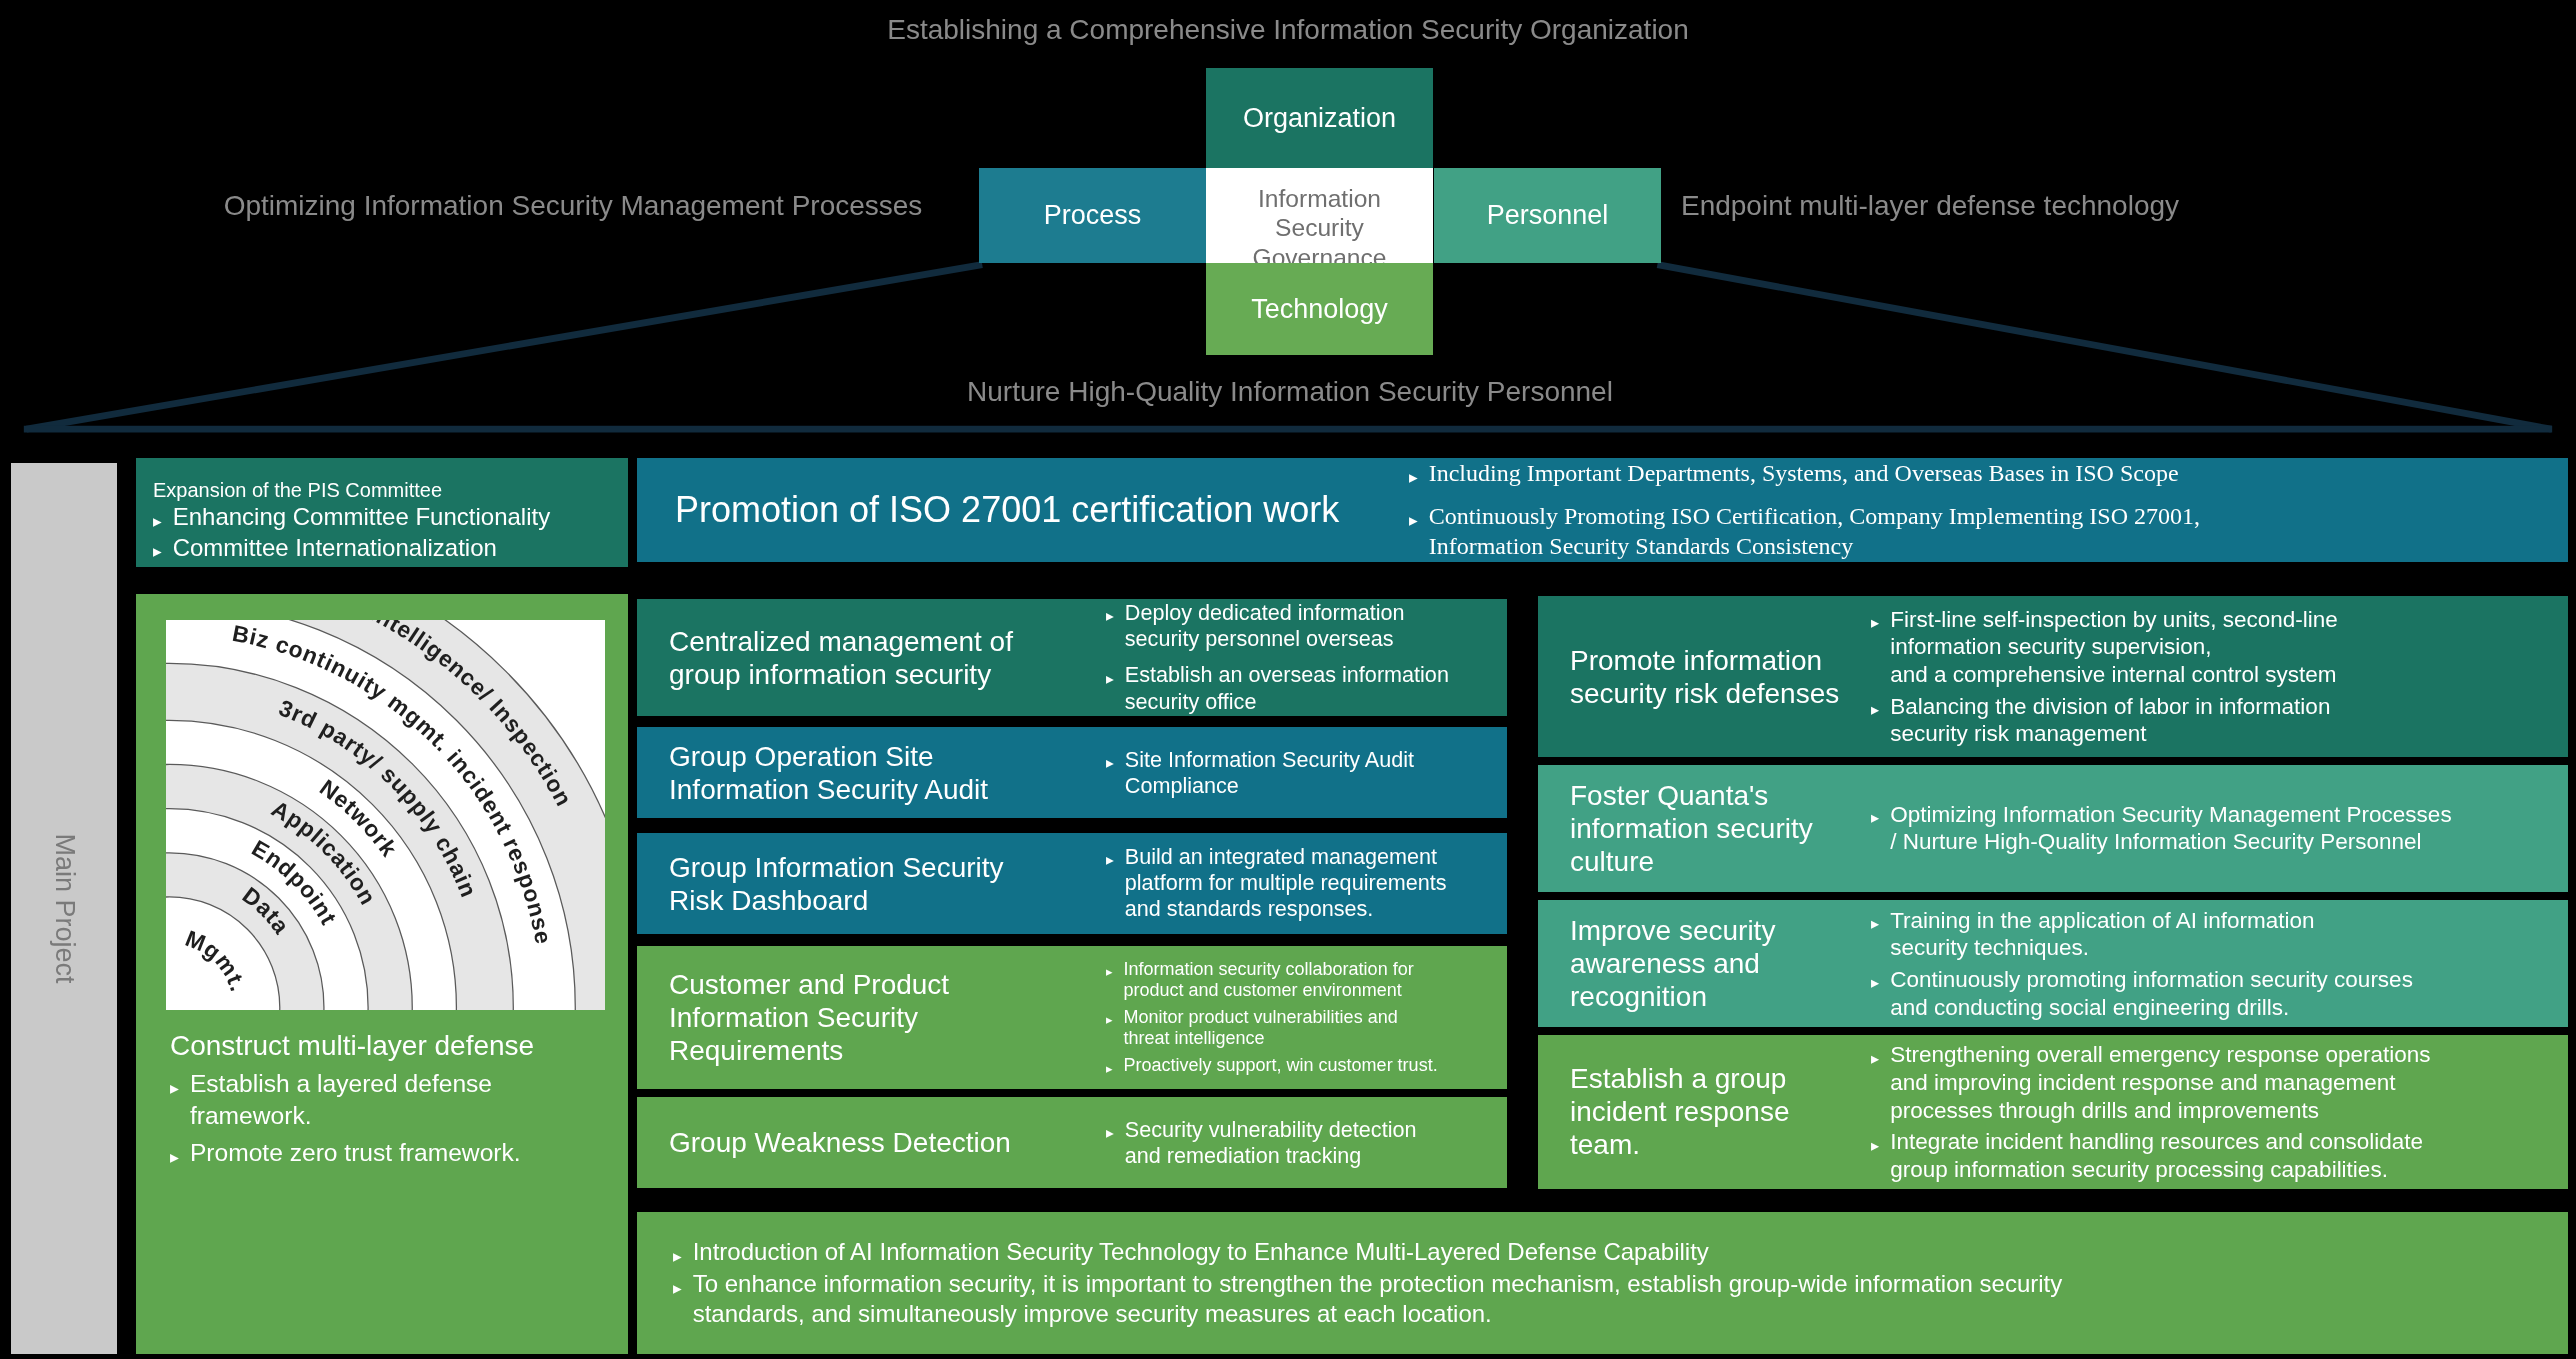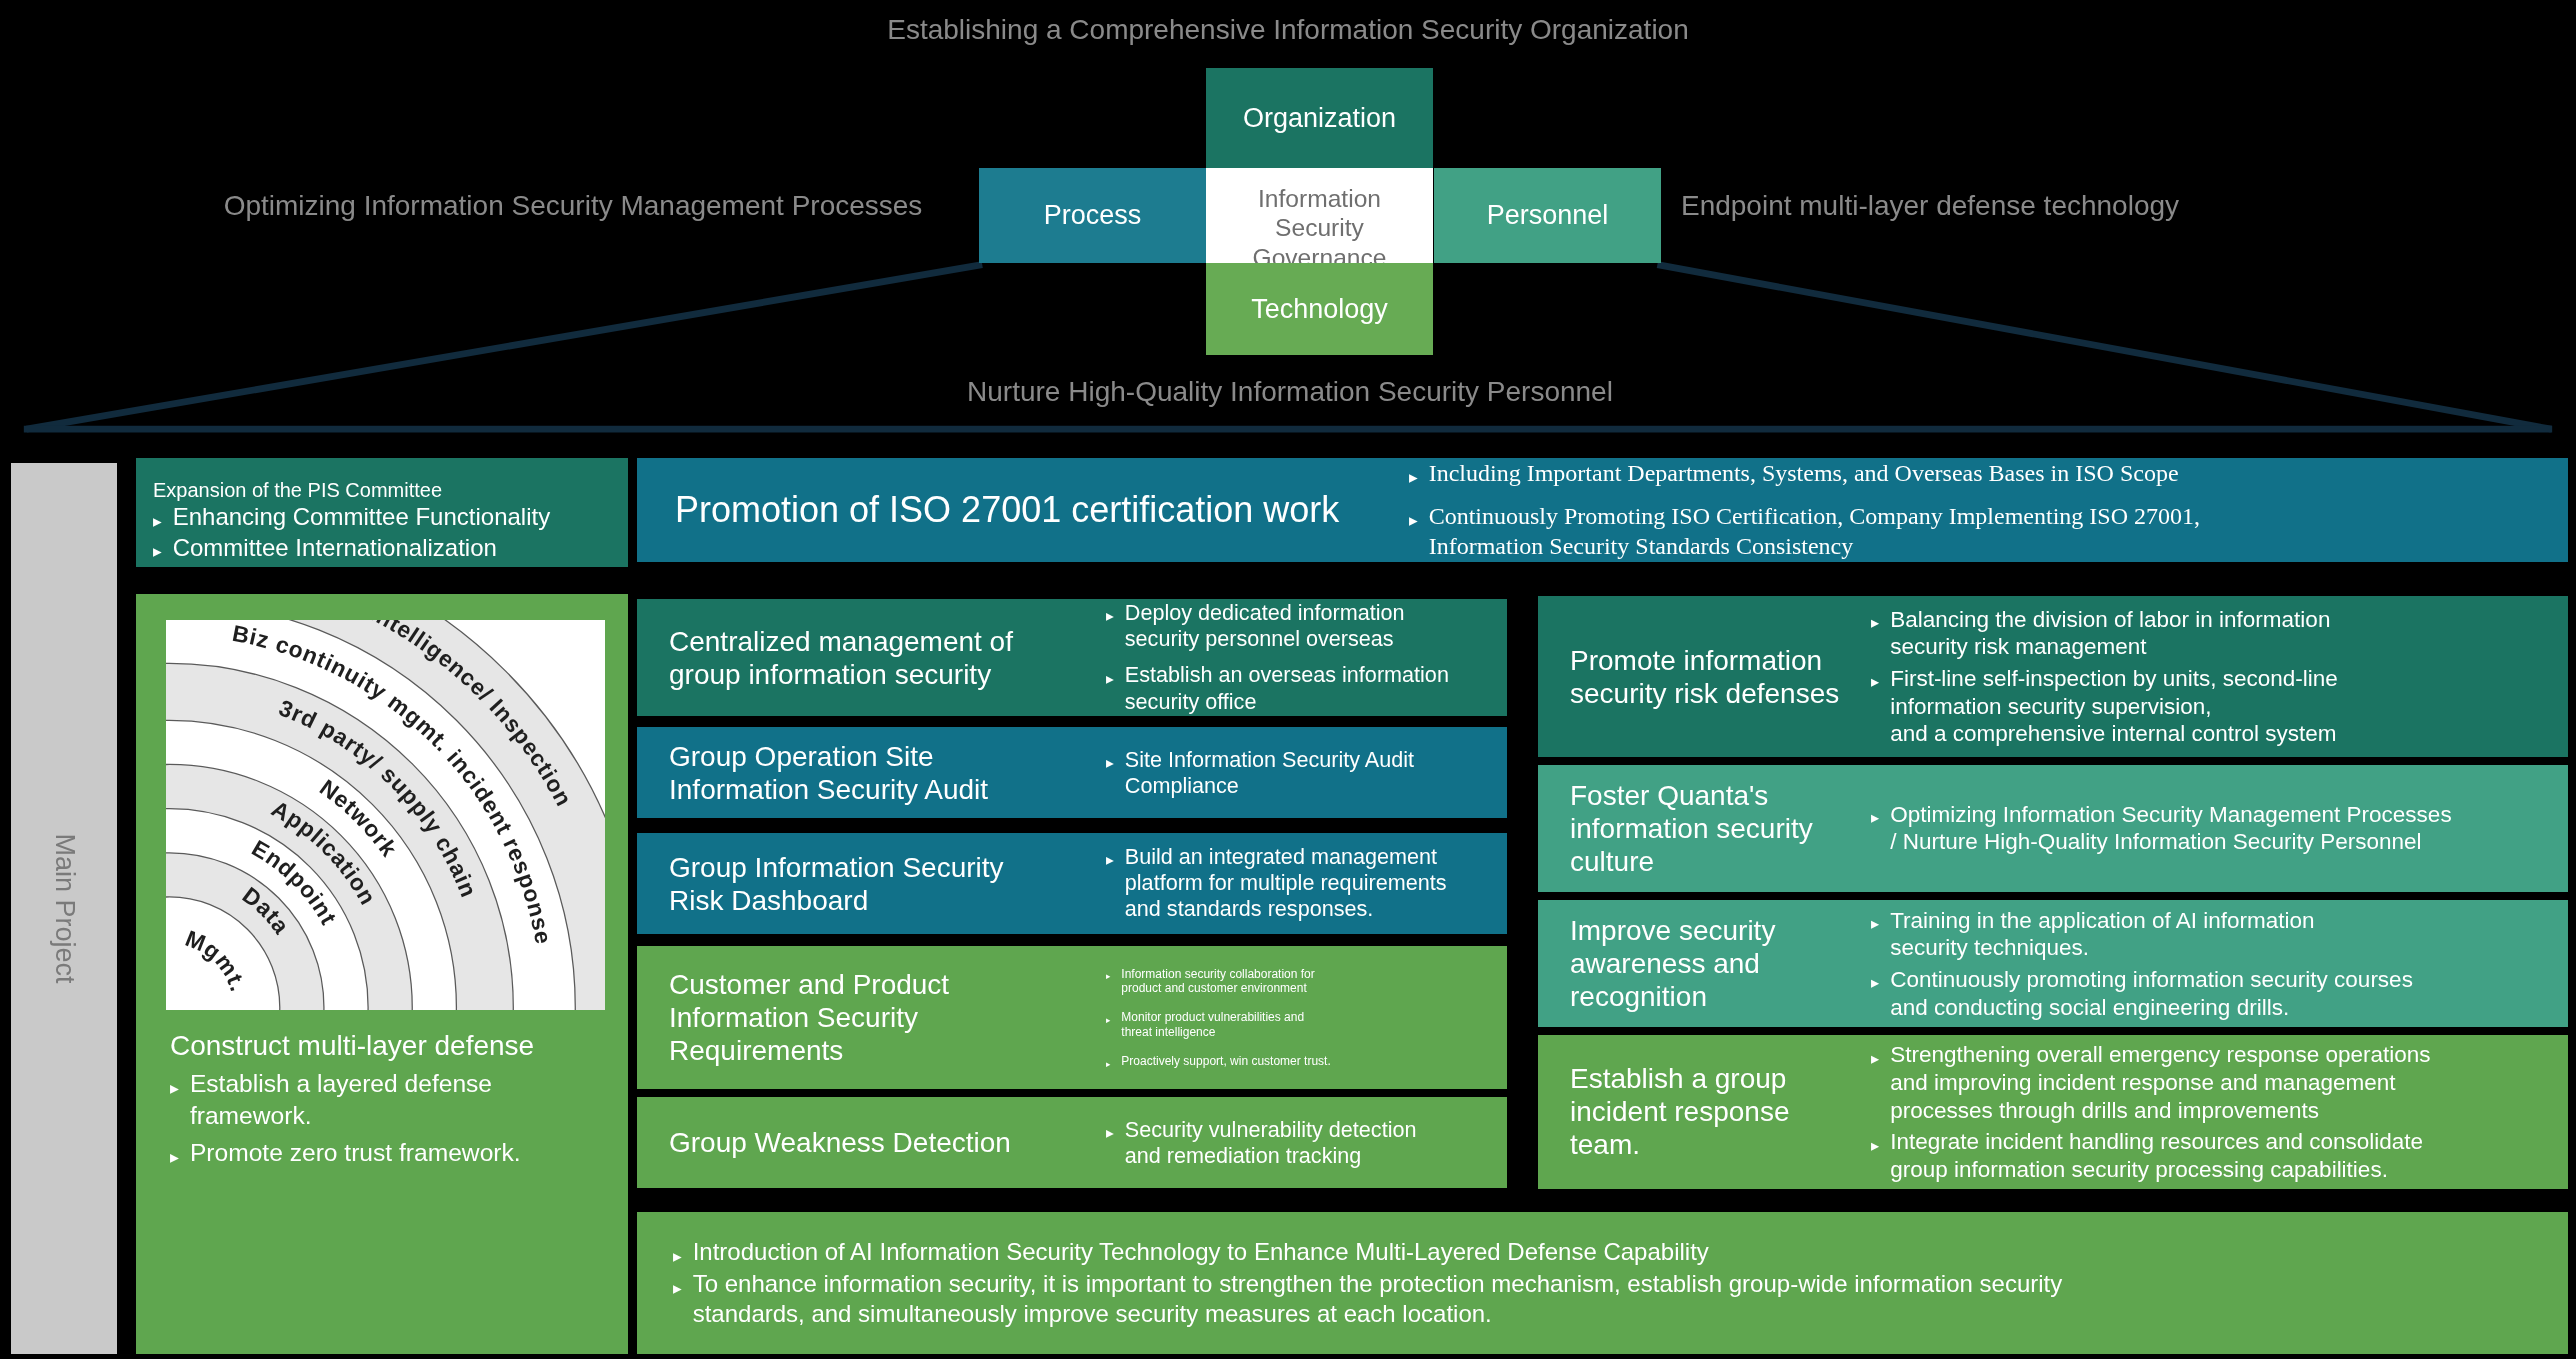--- a/index.html
+++ b/index.html
@@ -44,21 +44,21 @@
   
   #defense-box{left:136px;top:594px;width:492px;height:760px;}
   #defense-panel{position:absolute;left:30px;top:26px;width:439px;height:390px;background:#ffffff;}
   #defense-box .title{position:absolute;left:34px;top:435px;font-size:28px;}
   #defense-box .blist{position:absolute;left:34px;top:474px;font-size:24.6px;line-height:1.3;row-gap:5.1px;}
   
   .mbox{left:637px;width:870px;}
   .mbox .title{position:absolute;left:32px;top:50%;transform:translateY(-50%);font-size:28px;}
   .mbox .blist{position:absolute;left:469px;right:8.5px;top:50%;transform:translateY(-50%);
                font-size:21.6px;line-height:1.22;row-gap:10px;}
-  #mbox-3 .blist{font-size:12px;line-height:1.2;row-gap:15px;}
+  #mbox-3 .blist{font-size:18px;line-height:1.2;row-gap:5px;}
   
   .rbox{left:1538px;width:1030px;}
   .rbox .title{position:absolute;left:32px;top:50%;transform:translateY(-50%);font-size:28px;}
   .rbox .blist{position:absolute;left:333px;right:10.2px;top:50%;transform:translateY(-50%);
                font-size:22.5px;line-height:1.24;row-gap:3.4px;}
   
   #bottom-bar{left:637px;top:1212px;width:1931px;height:142px;}
   #bottom-bar .blist{position:absolute;left:36px;right:25.5px;top:50%;transform:translateY(-50%);
                      font-size:24px;line-height:1.26;row-gap:1.7px;}
   
@@ -251,28 +251,28 @@
         </div>
     </div>
   </div>
 
   <div id="rbox-0" class="box rbox c-dark" style="top:596px;height:161px;">
     <div class="title">Promote information
 security risk defenses</div>
     <div class="blist">
       <div class="b">
           <span class="blt"></span>
-          <span class="btxt">Balancing the division of labor in information
-security risk management</span>
-        </div>
-      <div class="b">
-          <span class="blt"></span>
           <span class="btxt">First-line self-inspection by units, second-line
 information security supervision,
 and a comprehensive internal control system</span>
+        </div>
+      <div class="b">
+          <span class="blt"></span>
+          <span class="btxt">Balancing the division of labor in information
+security risk management</span>
         </div>
     </div>
   </div>
 
   <div id="rbox-1" class="box rbox c-mgreen" style="top:765px;height:127px;">
     <div class="title">Foster Quanta's
 information security
 culture</div>
     <div class="blist">
       <div class="b">

